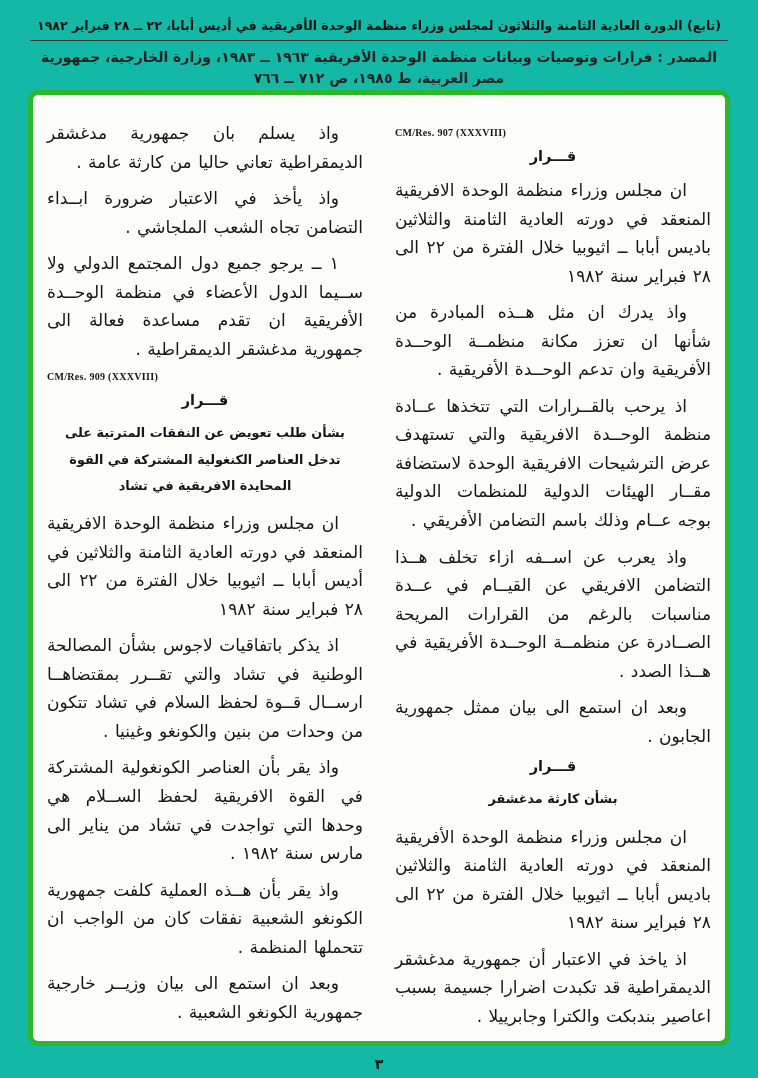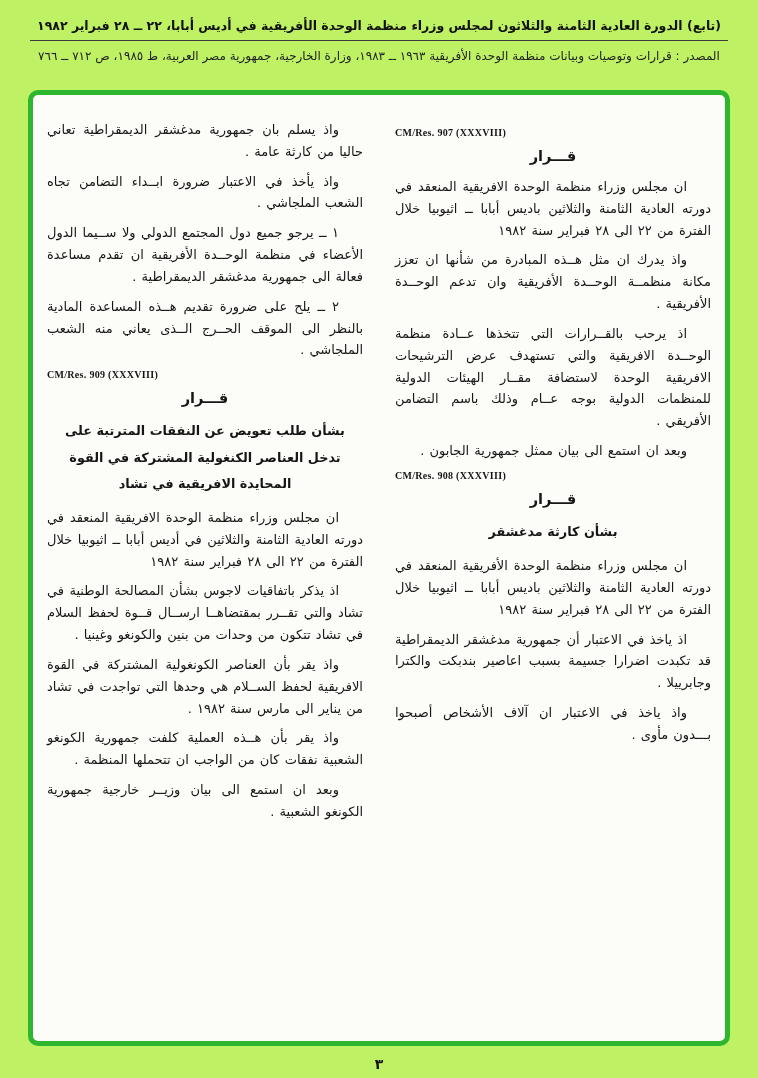--- a/index.html
+++ b/index.html
@@ -4,36 +4,36 @@
 <style>
   * { margin: 0; padding: 0; box-sizing: border-box; }
   html, body { background: #cfcfcf; }
   body { font-family: "DejaVu Sans", sans-serif; }
 
   .page {
     position: relative;
     width: 758px;
     height: 1078px;
     margin: 0 auto;
-    background: #bef264;
+    background: #14b8a6;
     color: #161616;
     overflow: hidden;
   }
 
   
   .header { padding: 16px 26px 0; direction: rtl; text-align: center; }
   .header-title {
     font-size: 12.5px;
     font-weight: bold;
     line-height: 1.6;
     color: #111;
     letter-spacing: .2px;
   }
   .header-rule { border-bottom: 1.5px solid #3a3a3a; margin: 4px 4px 6px; }
-  .header-source { font-size: 12px; color: #222; line-height: 1.5; }
+  .header-source { font-size: 14px; color: #222; line-height: 1.5; font-weight: bold; }
 
   
   .frame {
     position: absolute;
     left: 28px; right: 28px;
     top: 90px; bottom: 32px;
     border: 5px solid #2fb62f;
     border-radius: 10px;
     background: #fcfcf9;
     padding: 24px 14px 14px;
@@ -68,21 +68,21 @@
   .res-subject {
     text-align: center;
     font-size: 12.8px;
     font-weight: bold;
     line-height: 2.05;
     margin: 0 0 10px;
     padding: 0 6px;
   }
   .para {
     direction: rtl;
-    font-size: 13px;
+    font-size: 17px;
     line-height: 1.68;
     text-align: justify;
     text-indent: 24px;
     margin-bottom: 8px;
     word-spacing: 1px;
   }
 
   
   .pagenum {
     position: absolute;
@@ -107,35 +107,34 @@
 
   <div class="frame" style="border-color: rgb(47, 182, 47);">
     <div class="columns">
 
       <section class="col">
         <div class="resnum">CM/Res. 907 (XXXVIII)</div>
         <div class="res-heading">قـــرار</div>
         <p class="para">ان مجلس وزراء منظمة الوحدة الافريقية المنعقد في دورته العادية الثامنة والثلاثين باديس أبابا ــ اثيوبيا خلال الفترة من ٢٢ الى ٢٨ فبراير سنة ١٩٨٢</p>
         <p class="para">واذ يدرك ان مثل هــذه المبادرة من شأنها ان تعزز مكانة منظمــة الوحــدة الأفريقية وان تدعم الوحــدة الأفريقية .</p>
         <p class="para">اذ يرحب بالقــرارات التي تتخذها عــادة منظمة الوحــدة الافريقية والتي تستهدف عرض الترشيحات الافريقية الوحدة لاستضافة مقــار الهيئات الدولية للمنظمات الدولية بوجه عــام وذلك باسم التضامن الأفريقي .</p>
+        <p class="para">واذ يعرب عن اســفه ازاء تخلف هــذا التضامن الافريقي عن القيــام في عــدة مناسبات بالرغم من القرارات المريحة الصــادرة عن منظمــة الوحــدة الأفريقية في هــذا الصدد .</p>
         <p class="para">وبعد ان استمع الى بيان ممثل جمهورية الجابون .</p>
 
-        <div class="resnum">CM/Res. 908 (XXXVIII)</div>
         <div class="res-heading">قـــرار</div>
         <div class="res-subject">بشأن كارثة مدغشقر</div>
         <p class="para">ان مجلس وزراء منظمة الوحدة الأفريقية المنعقد في دورته العادية الثامنة والثلاثين باديس أبابا ــ اثيوبيا خلال الفترة من ٢٢ الى ٢٨ فبراير سنة ١٩٨٢</p>
         <p class="para">اذ ياخذ في الاعتبار أن جمهورية مدغشقر الديمقراطية قد تكبدت اضرارا جسيمة بسبب اعاصير بندبكت والكترا وجابرييلا .</p>
         <p class="para">واذ ياخذ في الاعتبار ان آلاف الأشخاص أصبحوا بـــدون مأوى .</p>
       </section>
 
       <section class="col">
         <p class="para">واذ يسلم بان جمهورية مدغشقر الديمقراطية تعاني حاليا من كارثة عامة .</p>
         <p class="para">واذ يأخذ في الاعتبار ضرورة ابــداء التضامن تجاه الشعب الملجاشي .</p>
         <p class="para">١ ــ يرجو جميع دول المجتمع الدولي ولا ســيما الدول الأعضاء في منظمة الوحــدة الأفريقية ان تقدم مساعدة فعالة الى جمهورية مدغشقر الديمقراطية .</p>
-        <p class="para">٢ ــ يلح على ضرورة تقديم هــذه المساعدة المادية بالنظر الى الموقف الحــرج الــذى يعاني منه الشعب الملجاشي .</p>
 
         <div class="resnum">CM/Res. 909 (XXXVIII)</div>
         <div class="res-heading">قـــرار</div>
         <div class="res-subject">بشأن طلب تعويض عن النفقات المترتبة على تدخل العناصر الكنغولية المشتركة في القوة المحايدة الافريقية في تشاد</div>
         <p class="para">ان مجلس وزراء منظمة الوحدة الافريقية المنعقد في دورته العادية الثامنة والثلاثين في أديس أبابا ــ اثيوبيا خلال الفترة من ٢٢ الى ٢٨ فبراير سنة ١٩٨٢</p>
         <p class="para">اذ يذكر باتفاقيات لاجوس بشأن المصالحة الوطنية في تشاد والتي تقــرر بمقتضاهــا ارســال قــوة لحفظ السلام في تشاد تتكون من وحدات من بنين والكونغو وغينيا .</p>
         <p class="para">واذ يقر بأن العناصر الكونغولية المشتركة في القوة الافريقية لحفظ الســلام هي وحدها التي تواجدت في تشاد من يناير الى مارس سنة ١٩٨٢ .</p>
         <p class="para">واذ يقر بأن هــذه العملية كلفت جمهورية الكونغو الشعبية نفقات كان من الواجب ان تتحملها المنظمة .</p>
         <p class="para">وبعد ان استمع الى بيان وزيــر خارجية جمهورية الكونغو الشعبية .</p>
       </section>

